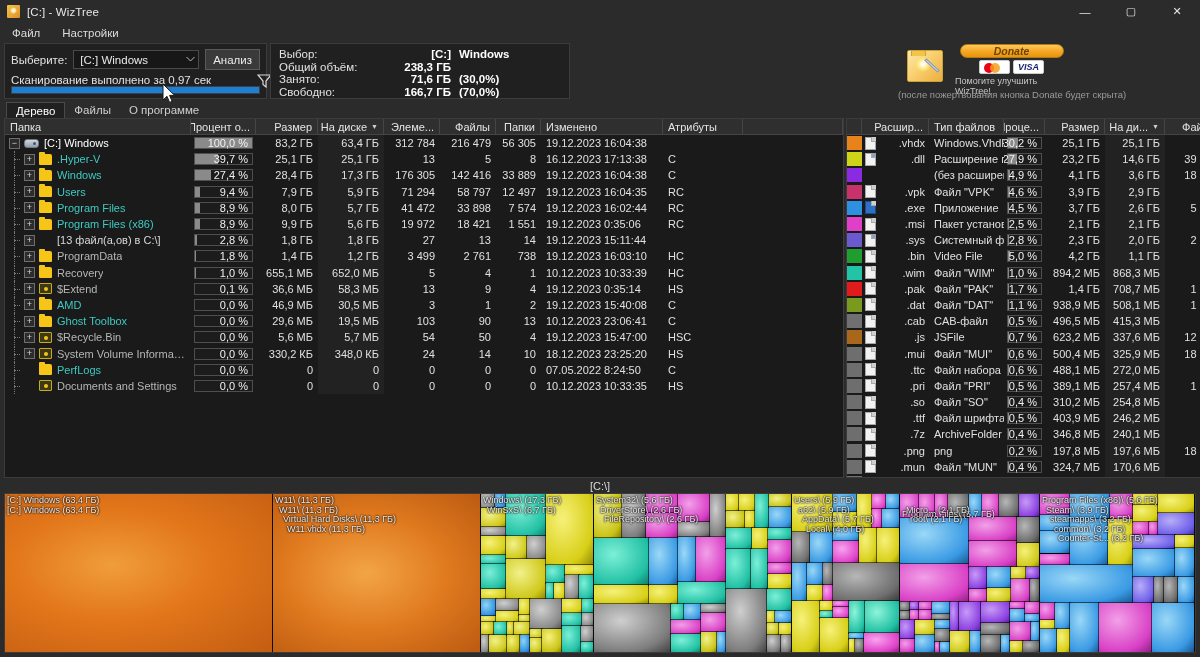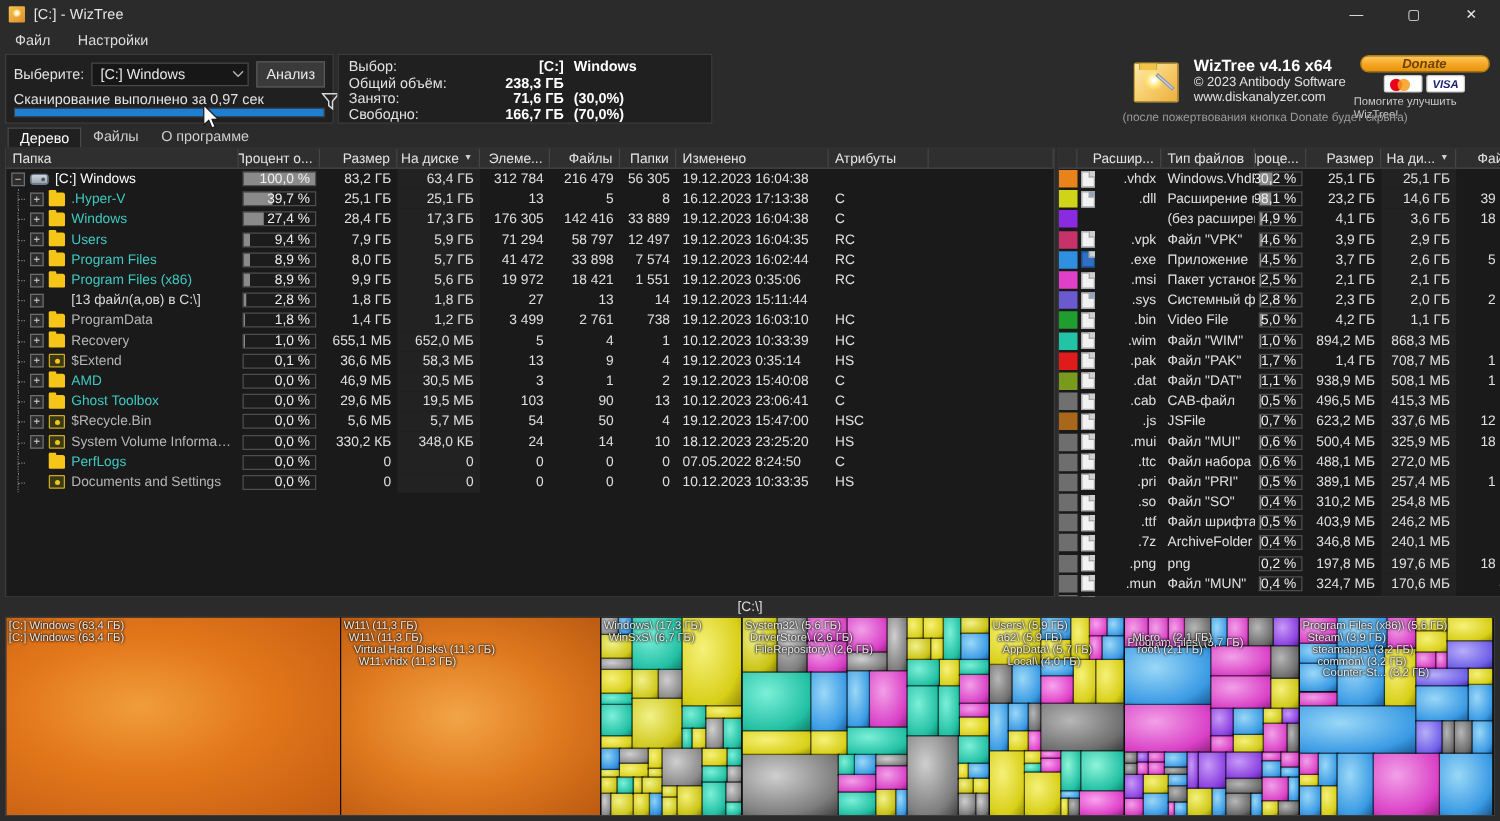--- a/index.html
+++ b/index.html
@@ -232,25 +232,20 @@
     <div class="tb-spacer"></div>
 
     <div class="tb-brand">
       <div class="brand-main">
         <div class="brand-logo-box">
           <div class="brand-logo">
             <div class="star"></div>
             <div class="wand"></div>
           </div>
         </div>
-        <div class="brand-txt">
-          <div class="brand-t1">WizTree v4.16 x64</div>
-          <div class="brand-t2">© 2023 Antibody Software</div>
-          <div class="brand-t3">www.diskanalyzer.com</div>
-        </div>
         <div class="donate-box">
           <div class="donate-btn">Donate</div>
           <div class="cards">
             <div class="card-mc"></div>
             <div class="card-visa">VISA</div>
           </div>
           <div class="donate-note">Помогите улучшить WizTree!</div>
         </div>
       </div>
       <div class="brand-note">(после пожертвования кнопка Donate будет скрыта)</div>
@@ -685,21 +680,21 @@
             <div class="row">
               <div class="chip" style="background: rgb(207, 212, 25);"></div>
               <div class="cell r" style="width: 67px; padding: 0px 4px 0px 0px;">
                 <div class="fic gearfile"></div>
                 <span style="margin-left: auto;">.dll</span>
               </div>
               <div class="cell" style="width: 75px;">Расширение пр</div>
               <div class="cell pct-cell" style="width: 41px;">
                 <div class="pct-box">
                   <div class="pct-fill" style="width: 27.9%;"></div>
-                  <div class="pct-txt">98,1 %</div>
+                  <div class="pct-txt">27,9 %</div>
                 </div>
               </div>
               <div class="cell r" style="width: 60px;">23,2 ГБ</div>
               <div class="cell r ondisk" style="width: 60px;">14,6 ГБ</div>
               <div class="cell r" style="width: 58px;">39 637</div>
             </div>
             <div class="row">
               <div class="chip" style="background: rgb(138, 43, 226);"></div>
               <div class="cell r" style="width: 67px; padding: 0px 4px 0px 0px;">
                 <span style="margin-left: auto;"></span>

